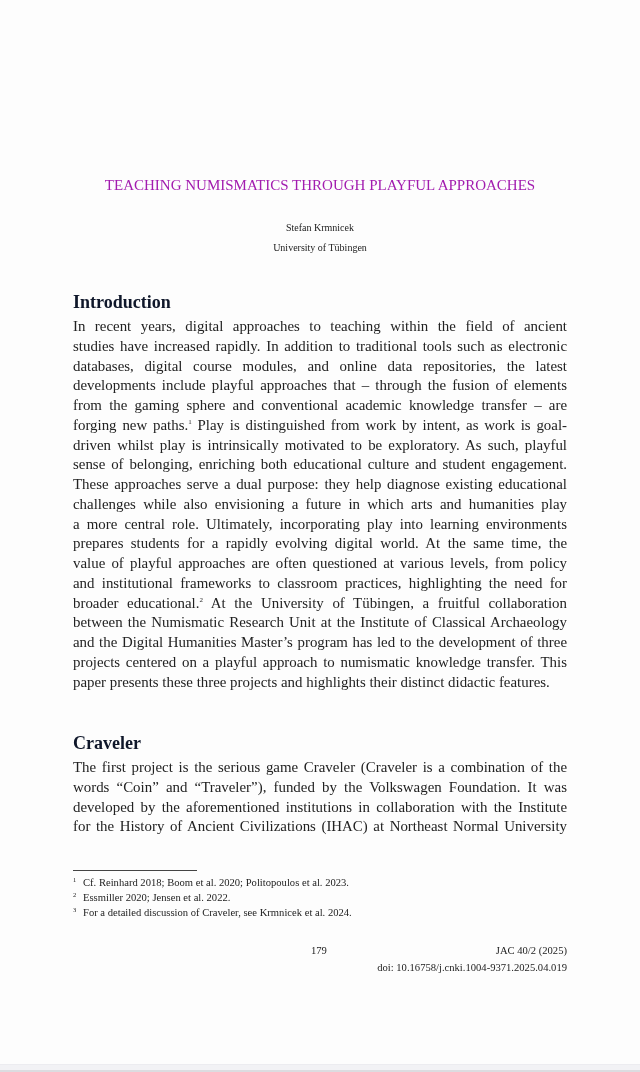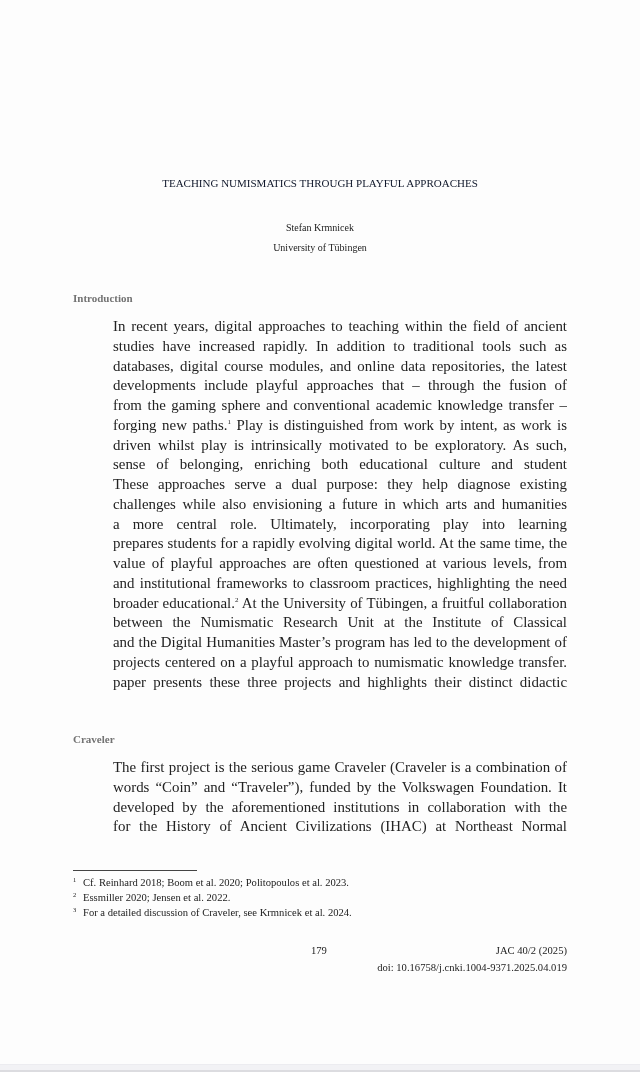--- a/index.html
+++ b/index.html
@@ -21,57 +21,56 @@
       width: 640px;
       height: 1064px;
       background: #fdfdfd;
     }
     .title {
       position: absolute;
       top: 177px;
       left: 0;
       width: 640px;
       text-align: center;
-      font-size: 11px;
+      font-size: 15px;
       letter-spacing: 0px;
-      color: #0f172a;
+      color: #a21caf;
     }
     .author {
       position: absolute;
       top: 218px;
       left: 0;
       width: 640px;
       text-align: center;
       font-size: 10px;
       line-height: 20px;
       color: #222;
     }
     .heading {
       position: absolute;
       left: 73px;
       font-weight: bold;
-      font-size: 11px;
-      color: #737373;
+      font-size: 18px;
+      color: #0f172a;
     }
     .para {
       position: absolute;
       left: 73px;
       width: 494px;
       font-size: 14.9px;
       line-height: 19.75px;
       text-align: justify;
       color: #222;
     }
     .line {
       display: block;
       text-align: justify;
       text-align-last: justify;
       white-space: nowrap;
       height: 19.75px;
-      margin-left: 40px;
     }
     .line.last {
       text-align-last: left;
     }
     .para .line { white-space: normal; overflow: hidden; }
     sup {
       font-size: 7px;
       vertical-align: 6px;
       line-height: 0;
     }

